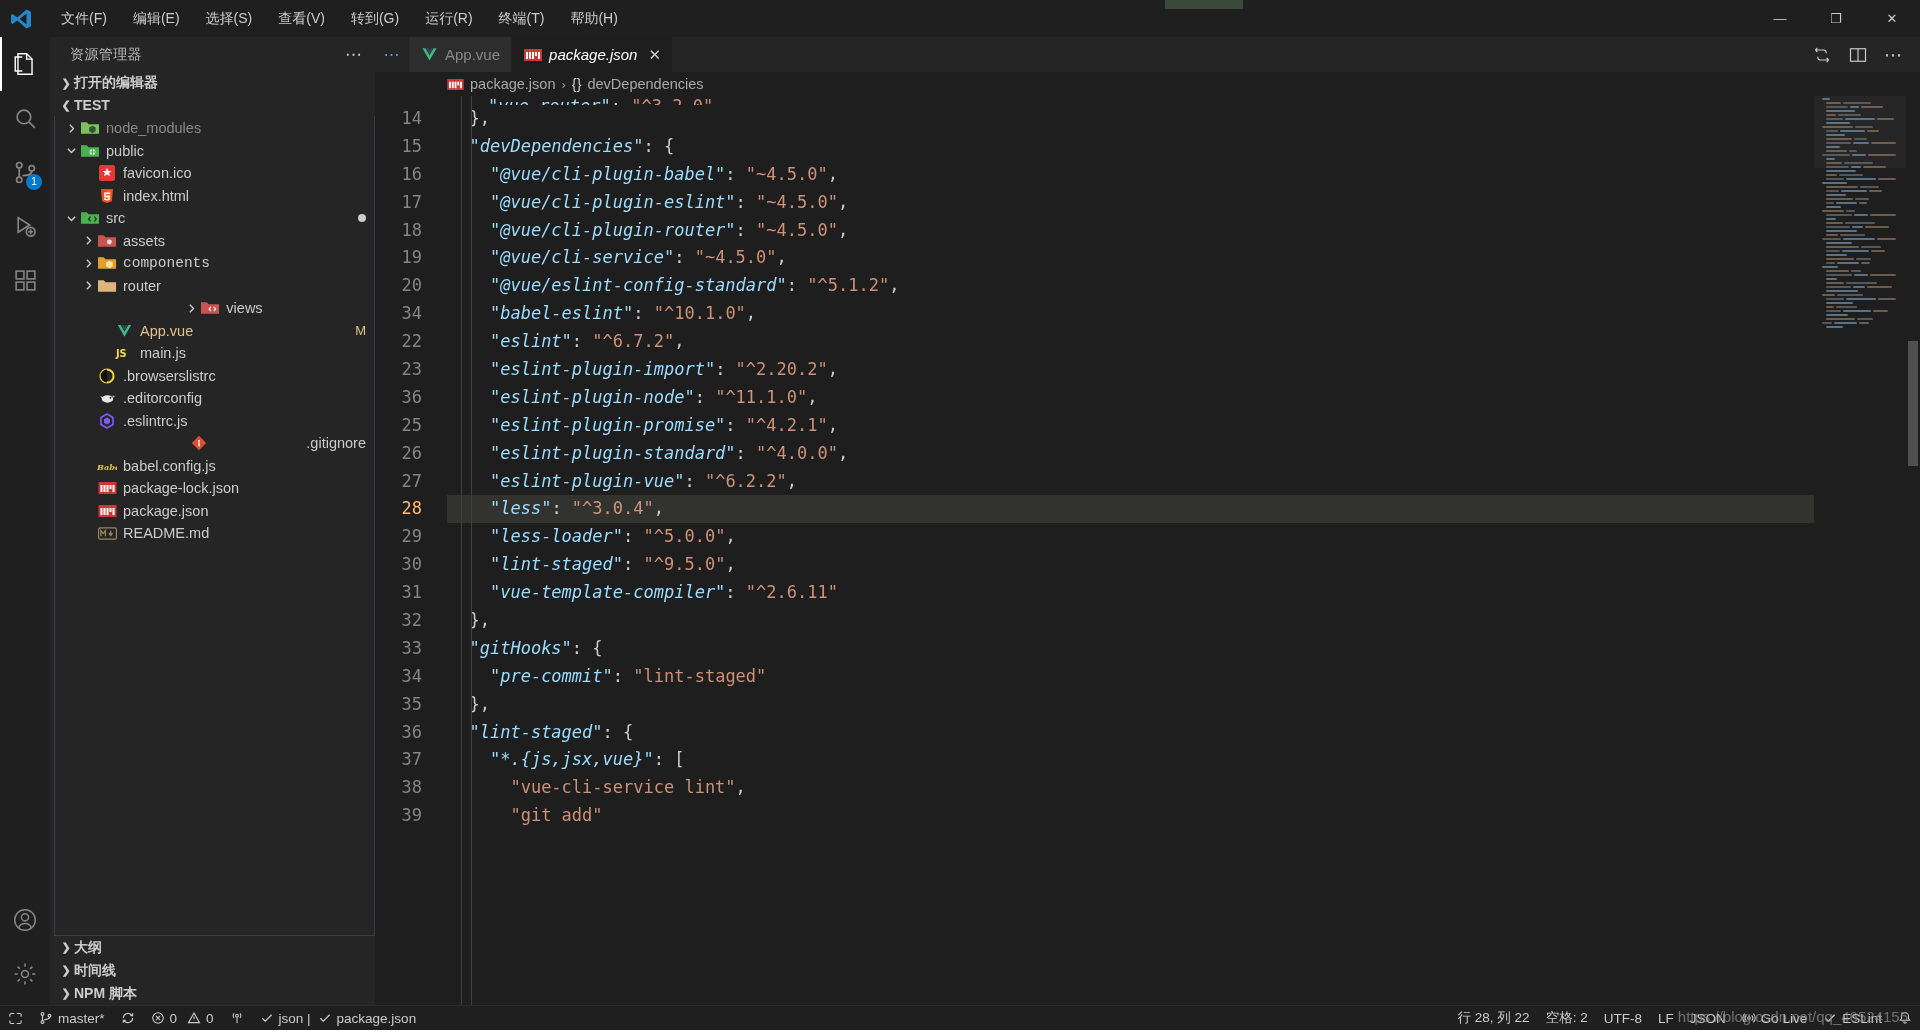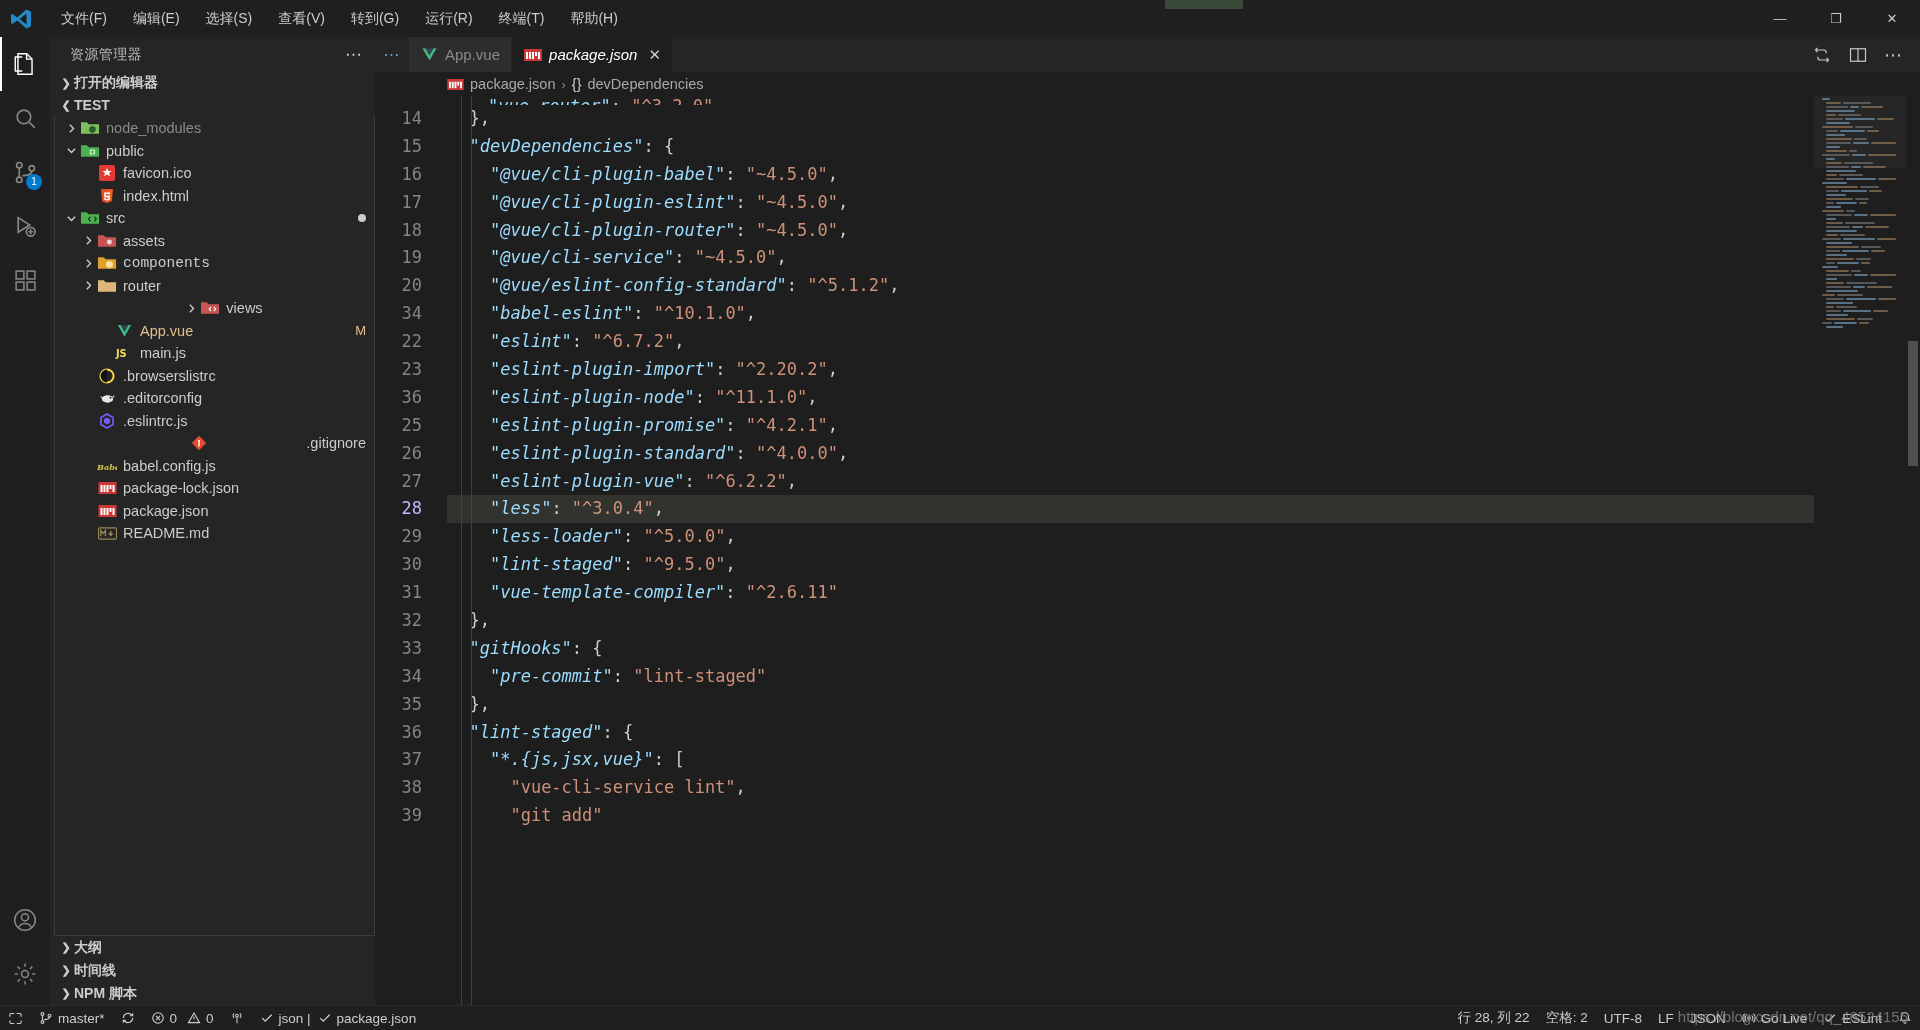--- a/index.html
+++ b/index.html
@@ -179,21 +179,21 @@
     width: 72px; min-width: 72px;
     padding-top: 0;
     text-align: right;
   }
   .gutter .ln {
     height: 27.9px; line-height: 27.9px;
     color: #858585; font-size: 17px;
     font-family: "DejaVu Sans Mono", monospace;
     padding-right: 25px;
   }
-  .gutter .ln.cur { color: #c4b5fd; }
+  .gutter .ln.cur { color: #fdba74; }
   .code {
     flex: 1; position: relative; overflow: hidden;
     font-family: "DejaVu Sans Mono", monospace;
     font-size: 17px;
   }
   .cline {
     height: 27.9px; line-height: 27.9px;
     white-space: pre; position: relative;
     padding-left: 2px;
   }

